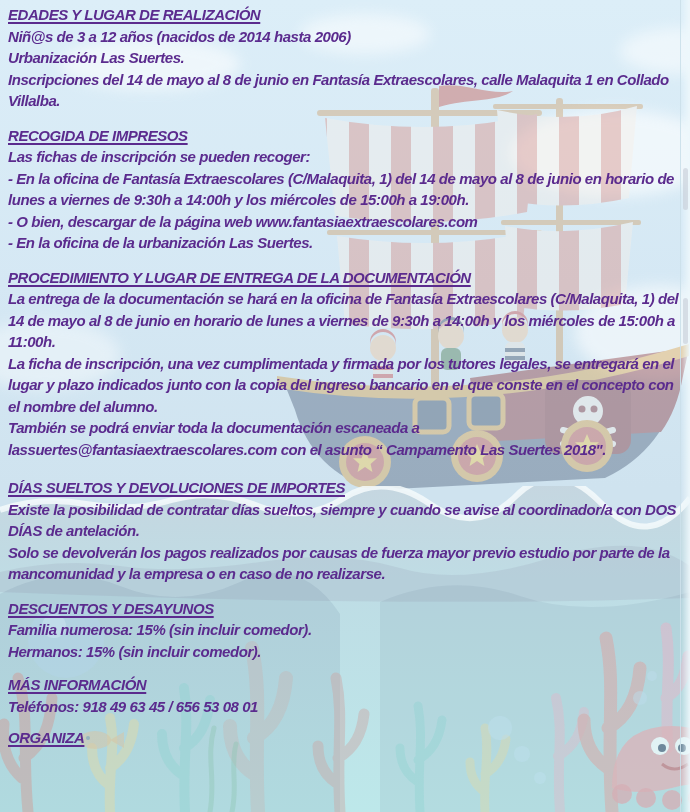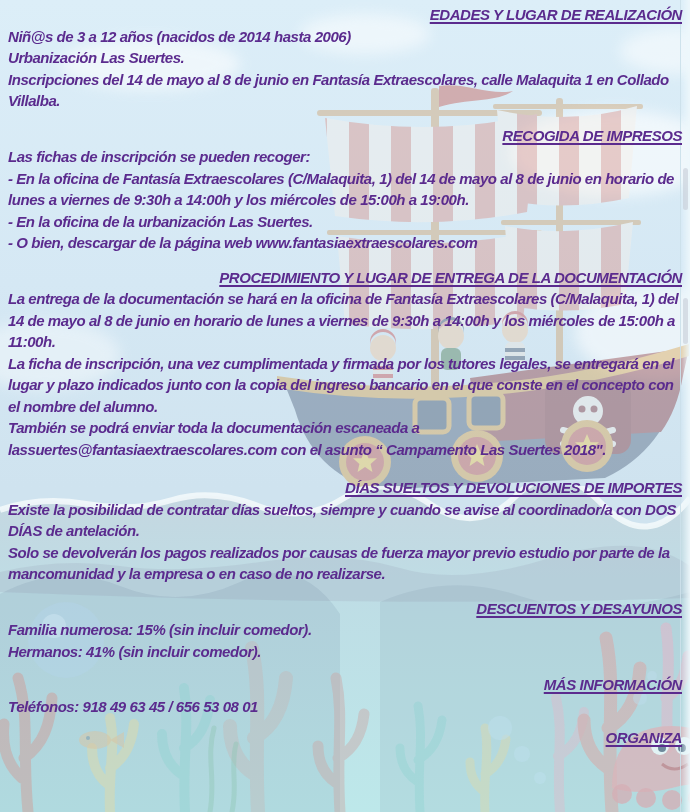--- a/index.html
+++ b/index.html
@@ -17,21 +17,21 @@
   
   .content{position:absolute;inset:0;z-index:5;padding:4px 8px 0 8px;box-sizing:border-box;
            color:#5b2b8e;font-weight:bold;font-style:italic;
            font-size:15px;line-height:21.5px;letter-spacing:-0.45px;}
   .sec{margin:0;}
   .sec + .sec{margin-top:13px;}
   #sec3{margin-top:17px;}
   #sec5{margin-top:12px;}
   #sec6{margin-top:10px;}
   .hd{margin:0;font-size:15px;line-height:21.5px;font-weight:bold;font-style:italic;
-      text-decoration:underline;text-decoration-thickness:2px;text-underline-offset:2px;text-align:right;}
+      text-decoration:underline;text-decoration-thickness:2px;text-underline-offset:2px;}
   .ln{margin:0;}
   .indent{padding-left:7px;}
 </style>
 </head>
 <body>
 
 <div class="flyer">
 
   <div class="bg">
 
@@ -192,41 +192,41 @@
       <h2 class="hd">EDADES Y LUGAR DE REALIZACIÓN</h2>
       <p class="ln">Niñ@s de 3 a 12 años (nacidos de 2014 hasta 2006)</p>
       <p class="ln">Urbanización Las Suertes.</p>
       <p class="ln">Inscripciones del 14 de mayo al 8 de junio en Fantasía Extraescolares, calle Malaquita 1 en Collado Villalba.</p>
     </section>
 
     <section class="sec" id="sec1">
       <h2 class="hd">RECOGIDA DE IMPRESOS</h2>
       <p class="ln">Las fichas de inscripción se pueden recoger:</p>
       <p class="ln">- En la oficina de Fantasía Extraescolares (C/Malaquita, 1) del 14 de mayo al 8 de junio en horario de lunes a viernes de 9:30h a 14:00h y los miércoles de 15:00h a 19:00h.</p>
+      <p class="ln">- O bien, descargar de la página web www.fantasiaextraescolares.com</p>
       <p class="ln">- En la oficina de la urbanización Las Suertes.</p>
-      <p class="ln">- O bien, descargar de la página web www.fantasiaextraescolares.com</p>
     </section>
 
     <section class="sec" id="sec2">
       <h2 class="hd">PROCEDIMIENTO Y LUGAR DE ENTREGA DE LA DOCUMENTACIÓN</h2>
       <p class="ln">La entrega de la documentación se hará en la oficina de Fantasía Extraescolares (C/Malaquita, 1) del 14 de mayo al 8 de junio en horario de lunes a viernes de 9:30h a 14:00h y los miércoles de 15:00h a 11:00h.</p>
       <p class="ln">La ficha de inscripción, una vez cumplimentada y firmada por los tutores legales, se entregará en el lugar y plazo indicados junto con la copia del ingreso bancario en el que conste en el concepto con el nombre del alumno.</p>
       <p class="ln">También se podrá enviar toda la documentación escaneada a lassuertes@fantasiaextraescolares.com con el asunto “ Campamento Las Suertes 2018".</p>
     </section>
 
     <section class="sec" id="sec3">
       <h2 class="hd">DÍAS SUELTOS Y DEVOLUCIONES DE IMPORTES</h2>
       <p class="ln">Existe la posibilidad de contratar días sueltos, siempre y cuando se avise al coordinador/a con DOS DÍAS de antelación.</p>
       <p class="ln">Solo se devolverán los pagos realizados por causas de fuerza mayor previo estudio por parte de la mancomunidad y la empresa o en caso de no realizarse.</p>
     </section>
 
     <section class="sec" id="sec4">
       <h2 class="hd">DESCUENTOS Y DESAYUNOS</h2>
       <p class="ln">Familia numerosa: 15% (sin incluir comedor).</p>
-      <p class="ln">Hermanos: 41% (sin incluir comedor).</p>
+      <p class="ln">Hermanos: 15% (sin incluir comedor).</p>
     </section>
 
     <section class="sec" id="sec5">
       <h2 class="hd">MÁS INFORMACIÓN</h2>
       <p class="ln">Teléfonos: 918 49 63 45 / 656 53 08 01</p>
     </section>
 
     <section class="sec" id="sec6">
       <h2 class="hd">ORGANIZA</h2>
     </section>

